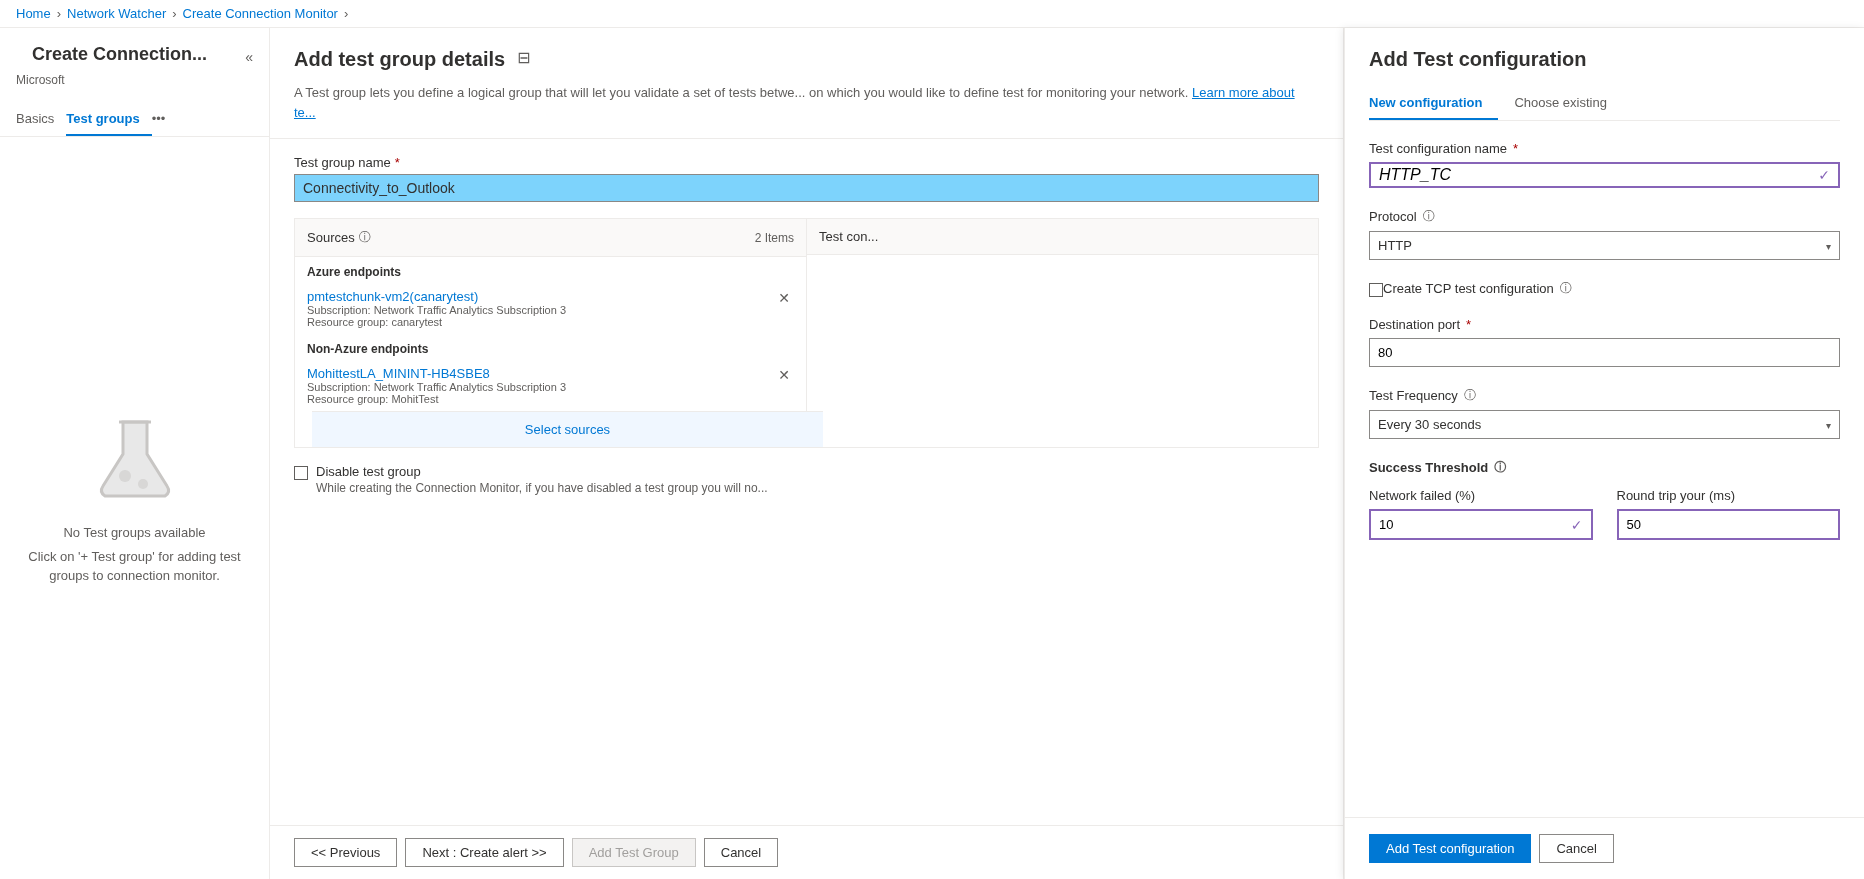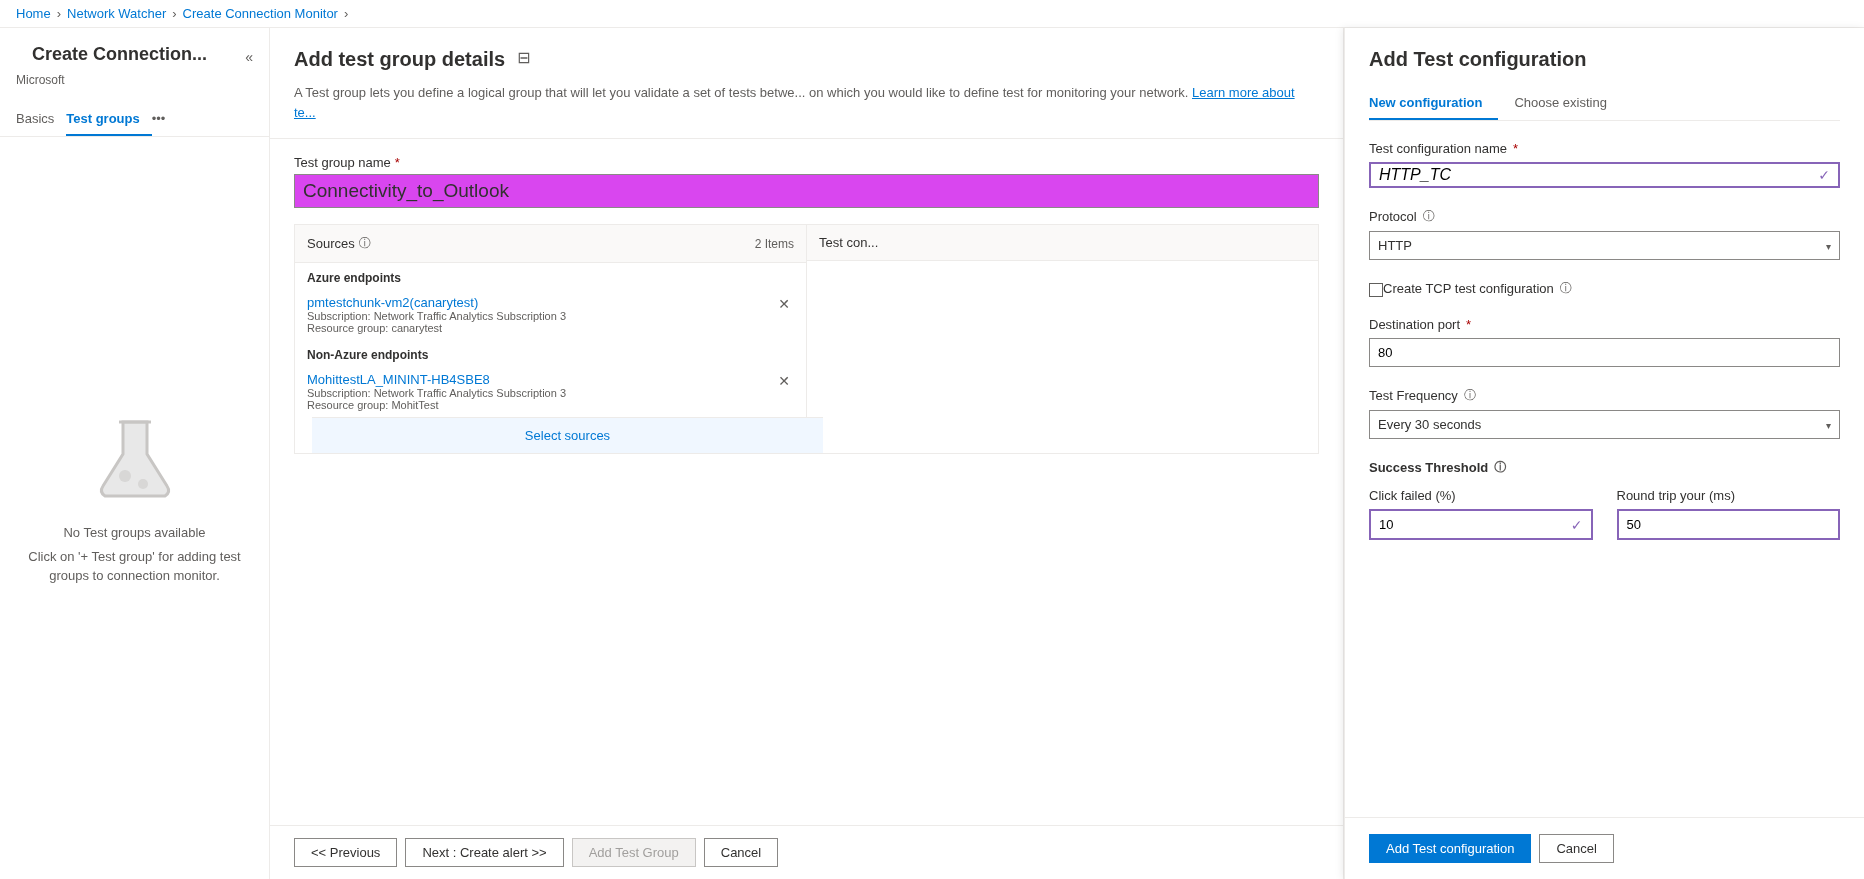--- a/index.html
+++ b/index.html
@@ -27,21 +27,21 @@
     
     .middle-panel { flex: 1; background: #fff; border-right: 1px solid #edebe9; display: flex; flex-direction: column; min-width: 0; }
     .panel-header { padding: 20px 24px 12px; display: flex; gap: 12px; }
     .panel-header h2 { font-size: 20px; font-weight: 600; color: #323130; }
     .panel-desc { padding: 0 24px 16px; color: #605e5c; font-size: 13px; line-height: 1.5; border-bottom: 1px solid #edebe9; }
     .panel-desc a { color: #0078d4; }
     .panel-body { flex: 1; overflow-y: auto; padding: 16px 24px; }
     .form-row { margin-bottom: 16px; }
     .form-label { font-size: 13px; color: #323130; margin-bottom: 4px; display: flex; align-items: center; gap: 4px; }
     .required { color: #a80000; }
-    .form-input { width: 100%; border: 1px solid #8a8886; padding: 5px 8px; font-size: 19px; color: #323130; background: #d946ef; }
+    .form-input { width: 100%; border: 1px solid #8a8886; padding: 5px 8px; font-size: 14px; color: #323130; background: #7dd3fc; }
 
     
     .columns-row { display: flex; gap: 0; border: 1px solid #edebe9; }
     .sources-col { flex: 1; border-right: 1px solid #edebe9; }
     .test-conf-col { flex: 1; }
     .col-header { display: flex; justify-content: space-between; align-items: center; padding: 10px 12px; background: #faf9f8; border-bottom: 1px solid #edebe9; }
     .col-title { font-size: 13px; color: #323130; font-weight: 500; display: flex; align-items: center; gap: 4px; }
     .col-count { font-size: 12px; color: #605e5c; }
     .endpoint-group-label { font-size: 12px; font-weight: 600; color: #323130; padding: 8px 12px 4px; }
     .endpoint-item { display: flex; align-items: flex-start; justify-content: space-between; padding: 6px 12px; }
@@ -175,20 +175,27 @@
 
         <div class="test-conf-col">
           <div class="col-header">
             <div class="col-title">
               <span>Test con...</span>
             </div>
           </div>
         </div>
       </div>
 
+      <div class="disable-group-row">
+        <div class="checkbox"></div>
+        <div>
+          <div class="disable-label">Disable test group</div>
+          <div class="disable-desc">While creating the Connection Monitor, if you have disabled a test group you will no...</div>
+        </div>
+      </div>
     </div>
 
     <div class="panel-footer">
       <button class="btn btn-secondary">&lt;&lt; Previous</button>
       <button class="btn btn-secondary">Next : Create alert &gt;&gt;</button>
       <button class="btn btn-disabled">Add Test Group</button>
       <button class="btn btn-secondary">Cancel</button>
     </div>
   </div>
 
@@ -259,21 +266,21 @@
         </div>
       </div>
 
       <div style="margin: 20px 0 12px;">
         <div class="section-title">
           <span>Success Threshold</span>
           <span class="info-icon">ⓘ</span>
         </div>
         <div class="two-col">
           <div class="field-group">
-            <div class="field-label">Click failed (%)</div>
+            <div class="field-label">Network failed (%)</div>
             <div style="position:relative; border: 2px solid #8764b8; display:flex; align-items:center;">
               <input type="text" style="flex: 1 1 0%; border: none; padding: 6px 8px; font-size: 13px; outline: none;" value="10">
               <span style="color:#8764b8; padding-right:8px; font-size:14px;">✓</span>
             </div>
           </div>
           <div class="field-group">
             <div class="field-label">Round trip your (ms)</div>
             <div style="position:relative; border: 2px solid #8764b8; display:flex; align-items:center;">
               <input type="text" style="flex: 1 1 0%; border: none; padding: 6px 8px; font-size: 13px; outline: none;" value="50">
             </div>

